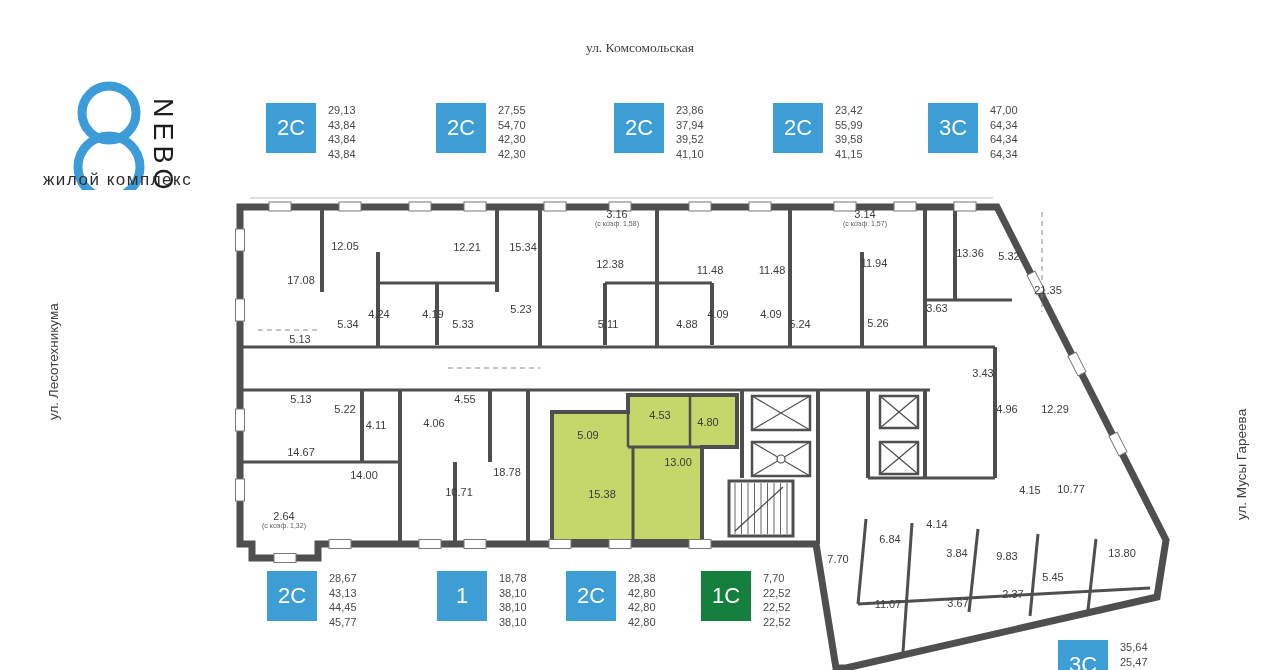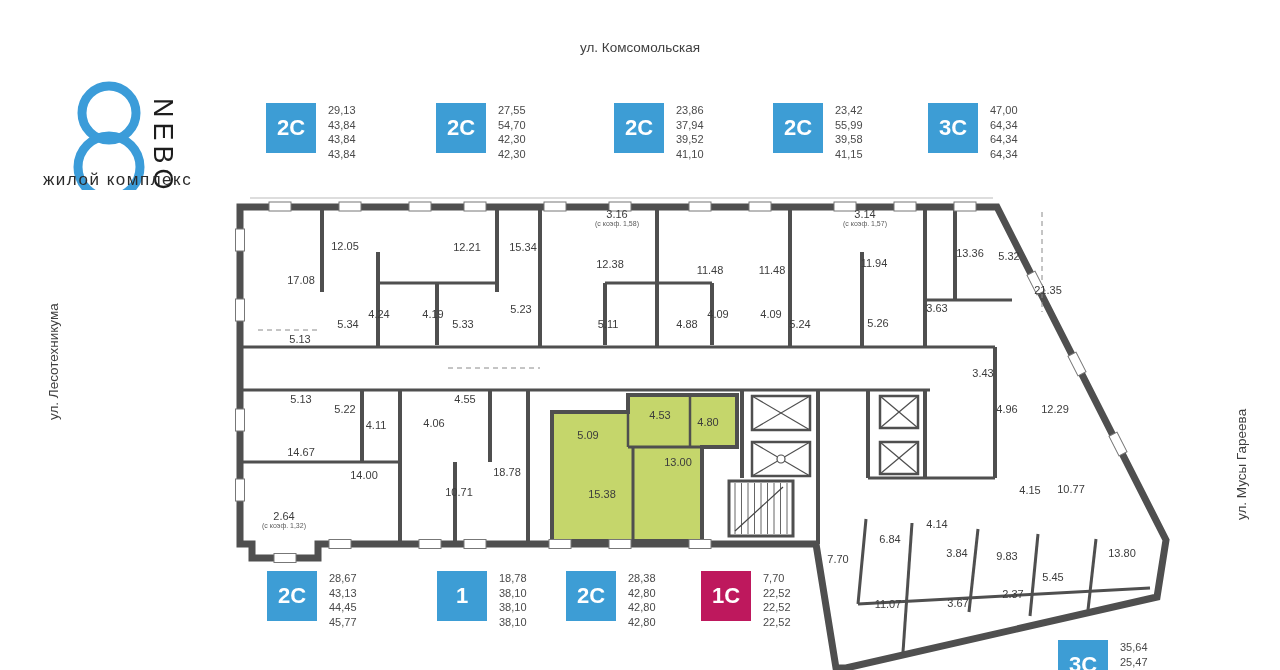--- a/index.html
+++ b/index.html
@@ -8,27 +8,27 @@
   
   .logo{position:absolute;left:36px;top:40px;width:170px;height:150px;}
   .logo svg{position:absolute;left:0;top:0;}
   .logo-nebo{position:absolute;left:142px;top:58px;font-size:27px;letter-spacing:5px;
              font-weight:500;color:#1d1d1d;transform:rotate(90deg);transform-origin:0 0;
              white-space:nowrap;}
   .logo-sub{position:absolute;left:43px;top:170px;font-size:17px;letter-spacing:1.5px;
             color:#2b2b2b;}
   
   .street{position:absolute;font-size:13.5px;color:#3f3f3f;white-space:nowrap;}
-  .street-top{left:640px;top:40px;transform:translateX(-50%);}
+  .street-top{left:640px;top:40px;transform:translateX(-50%);font-family:Liberation Serif, serif;}
   .street-left{left:46px;top:420px;transform:rotate(-90deg);transform-origin:0 0;}
   .street-right{left:1234px;top:520px;transform:rotate(-90deg);transform-origin:0 0;}
   
   .card{position:absolute;width:130px;height:52px;}
   .card-sq{position:absolute;left:0;top:0;width:50px;height:50px;color:#fff;
-           display:flex;align-items:center;justify-content:center;font-size:22px;font-weight:bold;}
+           display:flex;align-items:center;justify-content:center;font-size:22px;}
   .card-areas{position:absolute;left:62px;top:0;font-size:11px;line-height:14.5px;
               color:#4a4a4a;white-space:pre;}
   
   .plan-svg{position:absolute;left:0;top:0;}
   .room-label{font-size:11px;font-weight:500;fill:#3c3c3c;}
   .room-sub{font-size:7px;font-weight:400;fill:#5a5a5a;}
 </style>
 </head>
 <body>
 
@@ -268,21 +268,21 @@
 38,10</div>
       </div>
       <div class="card" style="left: 566px; top: 571px;">
         <div class="card-sq" style="background: rgb(61, 157, 213);">2С</div>
         <div class="card-areas">28,38
 42,80
 42,80
 42,80</div>
       </div>
       <div class="card" style="left: 701px; top: 571px;">
-        <div class="card-sq" style="background: #be185d;">1С</div>
+        <div class="card-sq" style="background: #15803d;">1С</div>
         <div class="card-areas">7,70
 22,52
 22,52
 22,52</div>
       </div>
     </div>
   <div id="legend-corner">
       <div class="card" style="left: 1058px; top: 640px;">
         <div class="card-sq" style="background: rgb(61, 157, 213);">3С</div>
         <div class="card-areas">35,64

